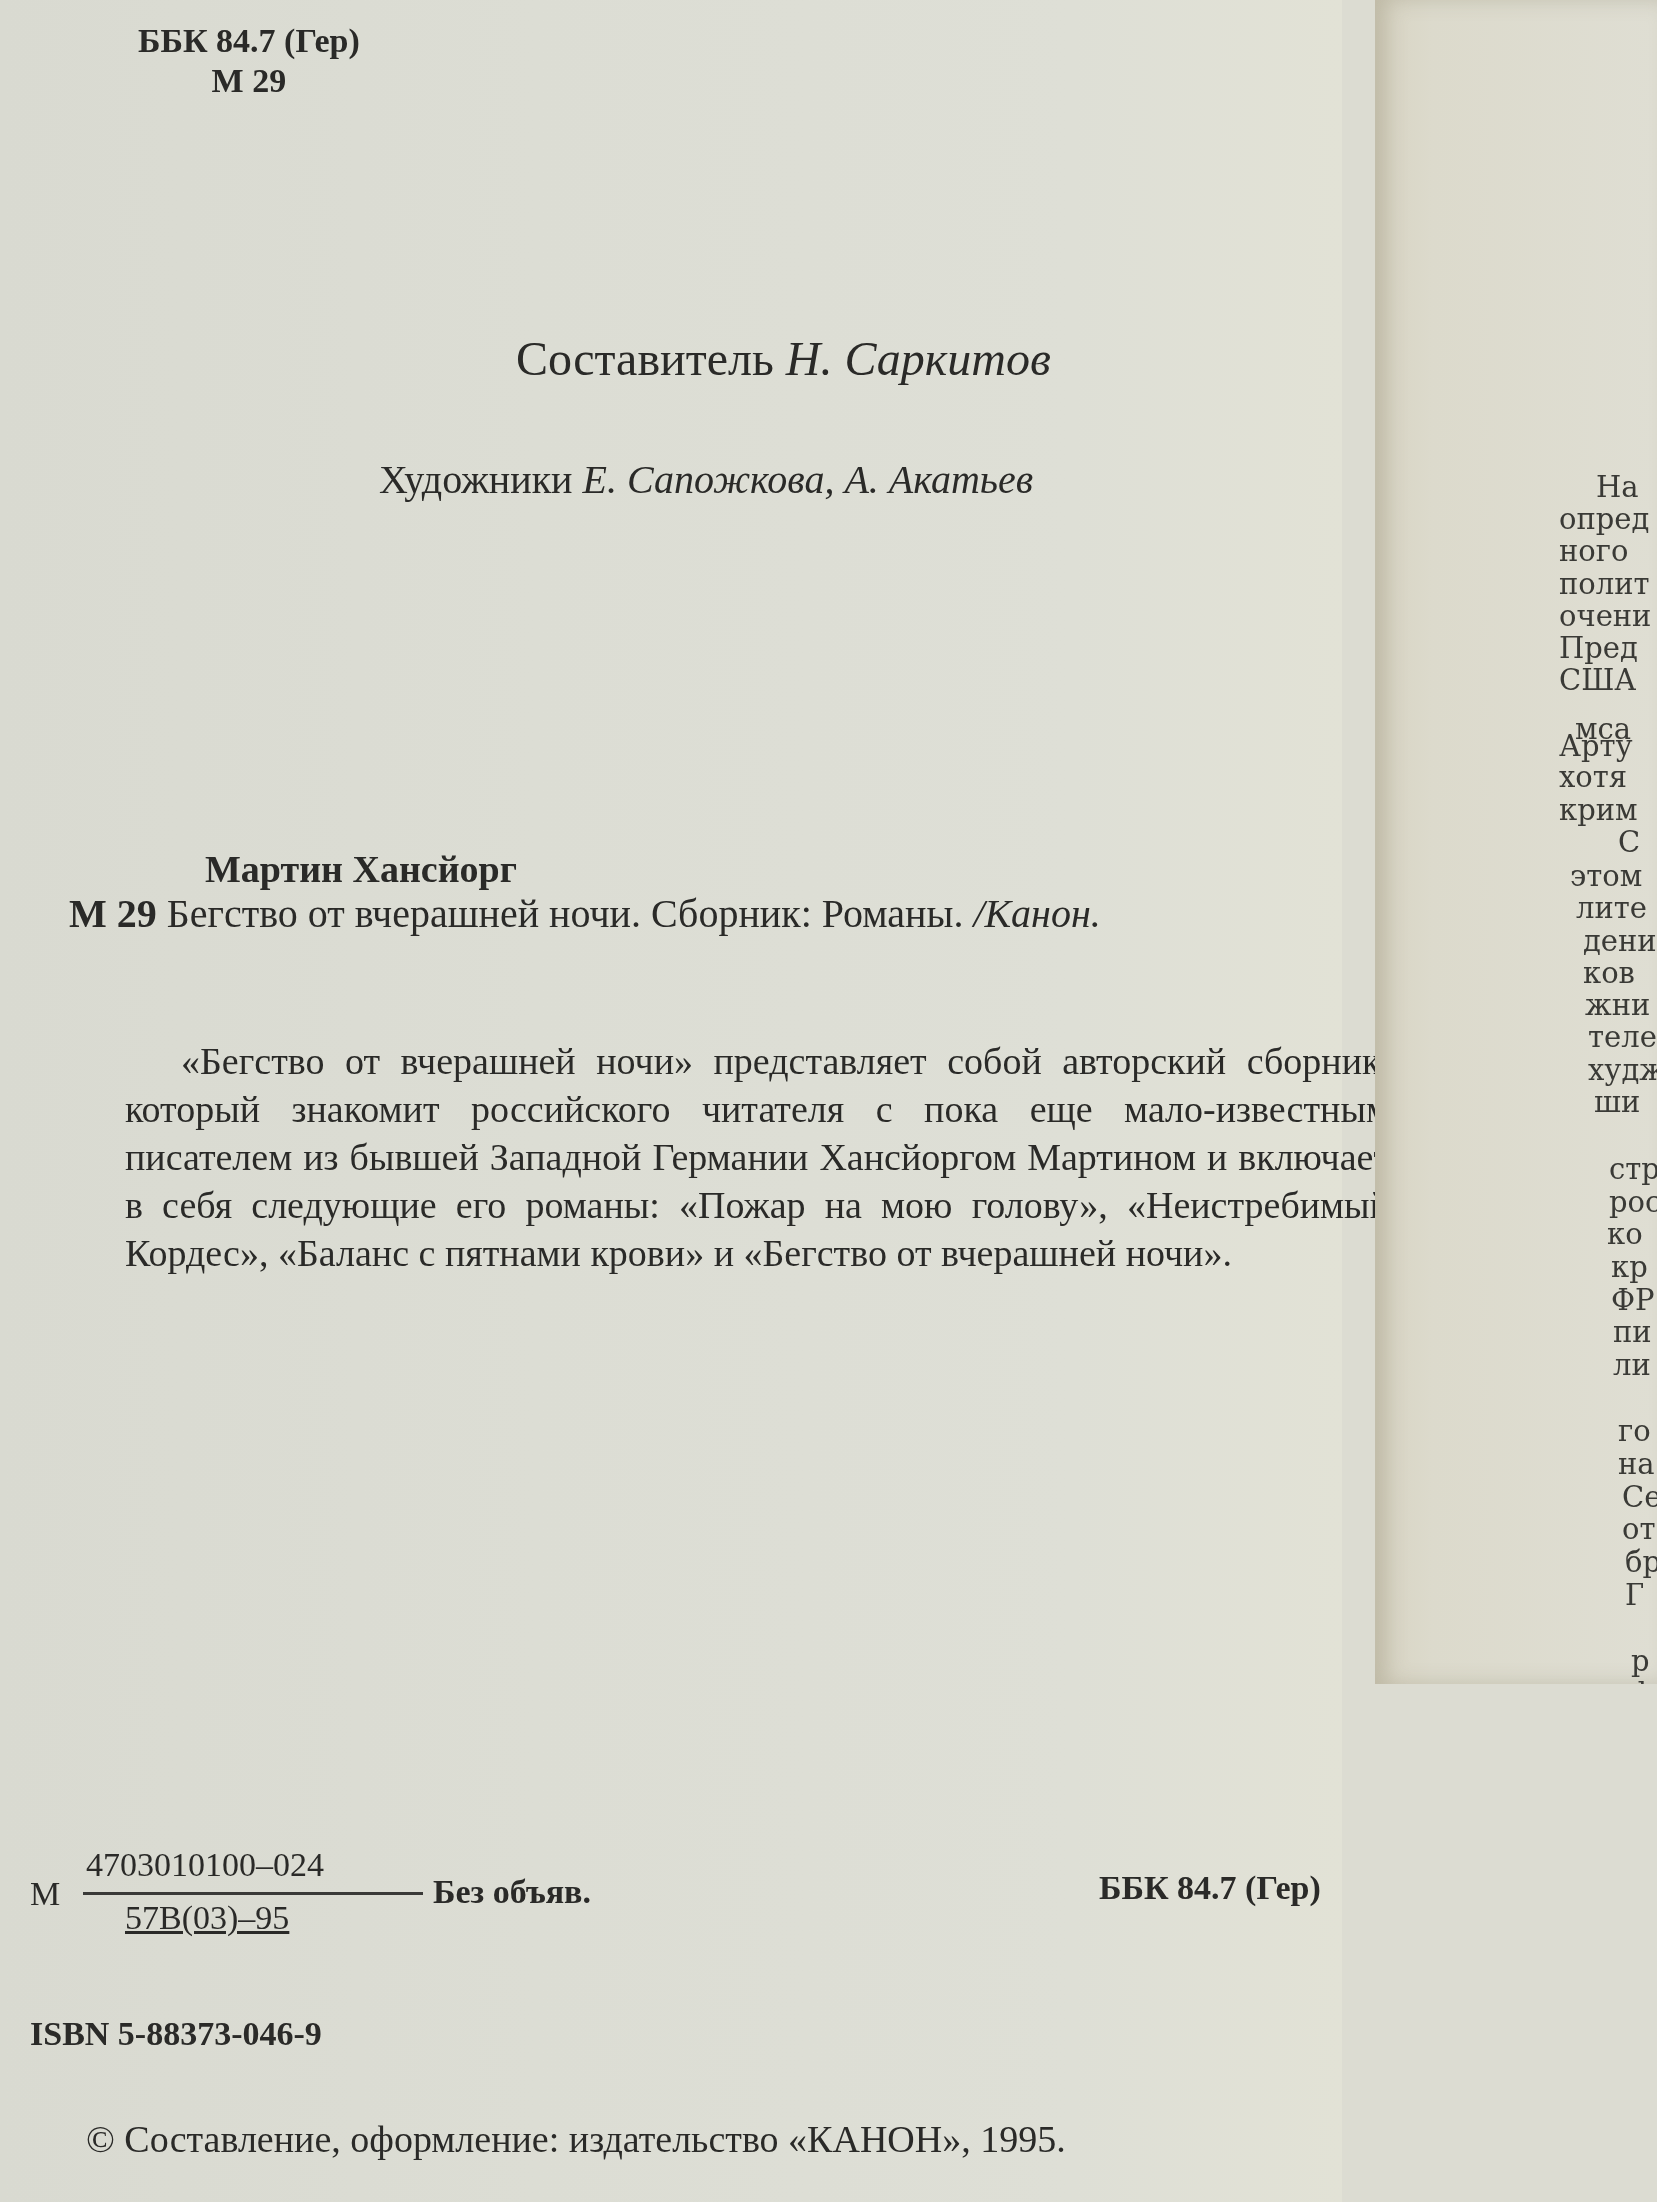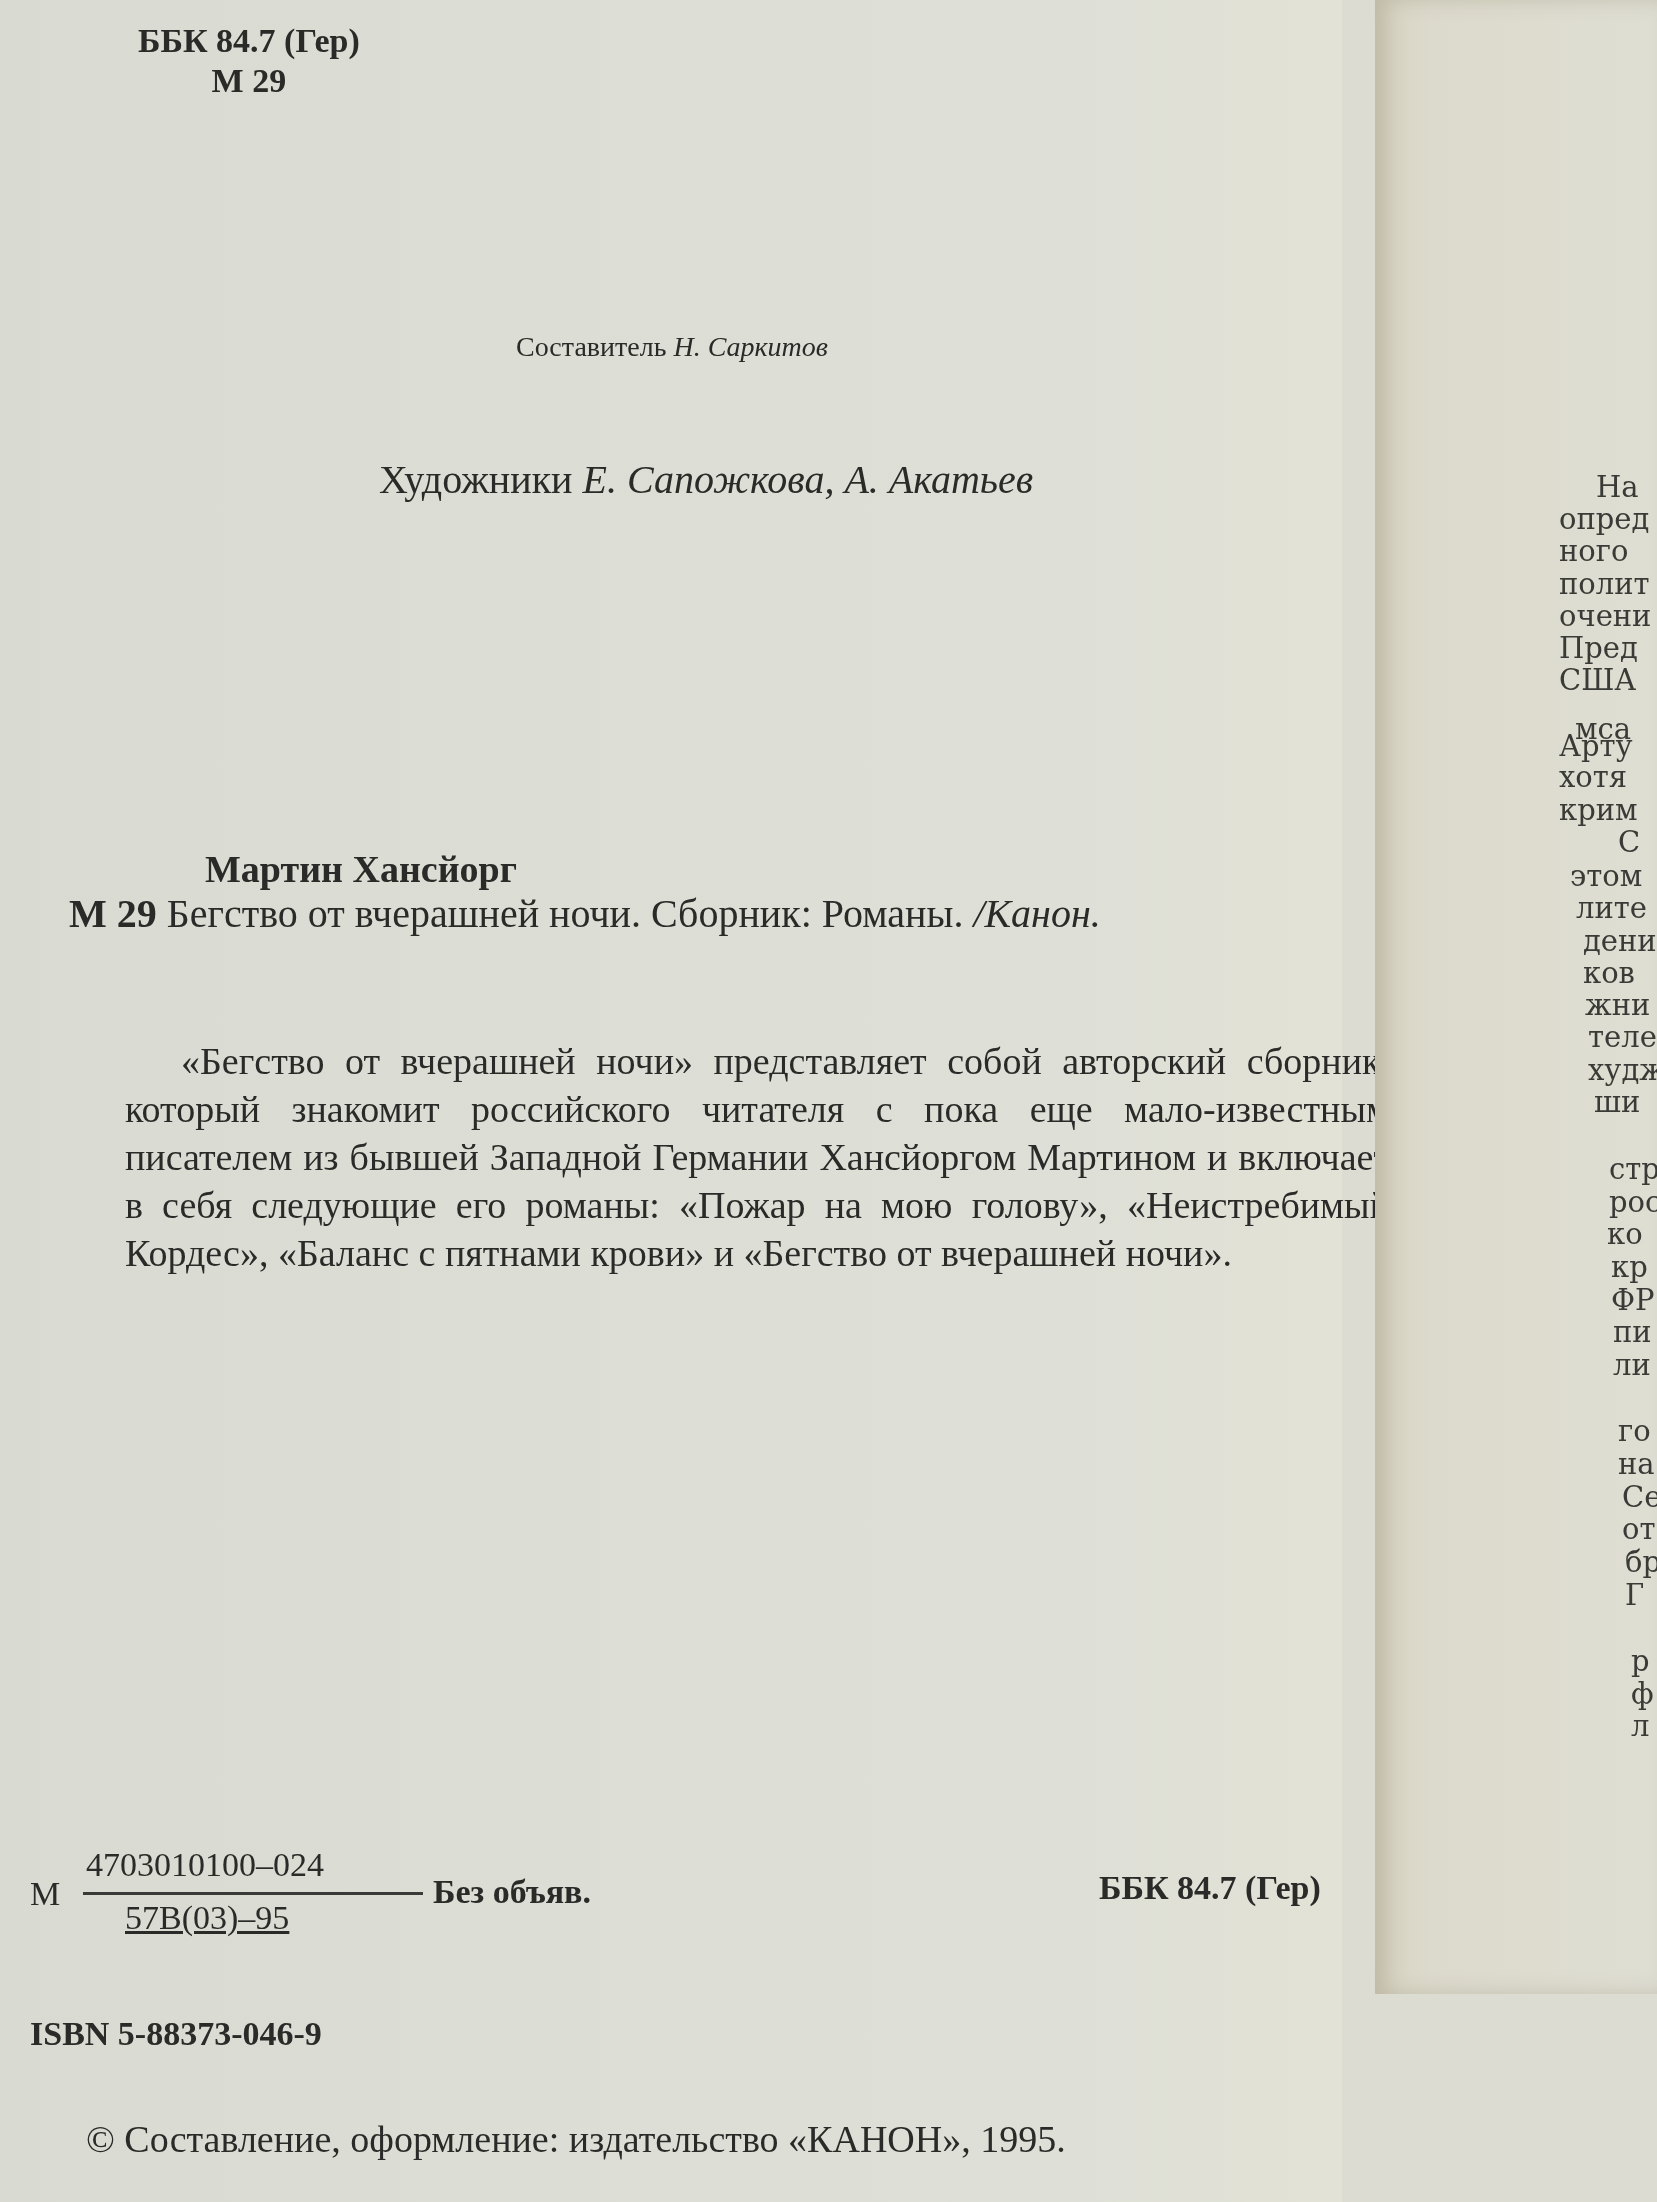--- a/index.html
+++ b/index.html
@@ -7,35 +7,35 @@
       width: 1658px; height: 2203px; position: relative; overflow: hidden;
       background: #dcdcd2;
       font-family: "Liberation Serif", "DejaVu Serif", serif;
       color: #2a2a28;
     }
     .left-page {
       position: absolute; left: 0; top: 0; width: 1342px; height: 2203px;
       background: linear-gradient(90deg, #d9dad1 0%, #dcddd4 40%, #dedfd6 80%, #e2e2d6 100%);
     }
     .right-page {
-      position: absolute; left: 1375px; top: 0; width: 283px; height: 1994px;
+      position: absolute; left: 1375px; top: 0; width: 283px; height: 1684px;
       background: linear-gradient(90deg, #d8d4c3 0%, #dcdacc 20%, #dfded3 100%);
       box-shadow: inset 12px 0 20.6px rgba(120,110,85,0.25);
       overflow: hidden;
     }
     .sky {
       position: absolute; left: 1375px; top: 0; width: 283px; height: 12px;
       background: #d6dbe0;
     }
     .abs { position: absolute; white-space: nowrap; }
     .bold { font-weight: bold; }
     .ital { font-style: italic; }
 
     .bbk-top { left: 138px; top: 20.6px; font-size: 34px; line-height: 40px; text-align: center; }
-    .compiler { left: 516px; top: 331px; font-size: 28px; }
+    .compiler { left: 516px; top: 331px; font-size: 48px; }
     .artists { left: 379px; top: 456px; font-size: 40px; }
     .author { left: 205px; top: 847px; font-size: 38px; }
     .entry-line1 { left: 69px; top: 890px; font-size: 40px; }
     .entry-line2 { left: 140px; top: 951px; font-size: 40px; }
 
     .annotation {
       position: absolute; left: 125px; top: 1037px; width: 1265px;
       font-size: 38px; line-height: 48px; text-align: justify;
     }
     .annotation .indent { display: inline-block; width: 56px; }

